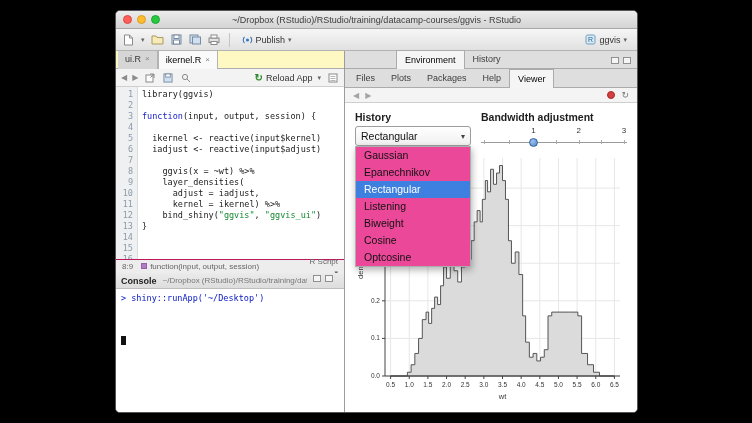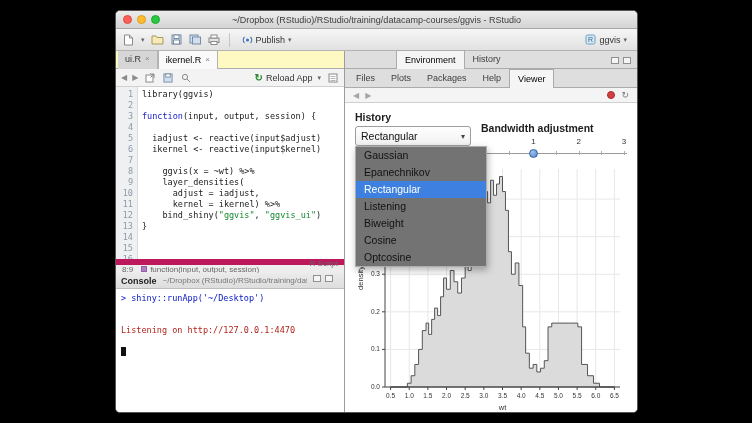--- a/index.html
+++ b/index.html
@@ -51,21 +51,21 @@
   .reload-ic { color:#2e8b2e; font-size:10px; font-weight:bold; }
   .code-area { flex:1; display:flex; background:#fff; overflow:hidden; }
   .gutter { width:22px; flex:0 0 22px; background:#eef0f2; border-right:1px solid #dcdcdc;
             text-align:right; padding:2px 4px 0 0; color:#8d9aa8; }
   .gutter .ln, .code-line { font-family:"DejaVu Sans Mono", monospace; font-size:8.5px; line-height:11px; height:11px; }
   .code-lines { flex:1; padding:2px 0 0 4px; }
   .code-line { white-space:pre; color:#000; }
   .tok-kw { color:#1b23c8; }
   .tok-str { color:#118a2f; }
   .tok-pl { color:#1a1a1a; }
-  .ed-status { height:14px; flex:0 0 14px; background:#ededed; border-top:6px solid #be185d;
+  .ed-status { height:14px; flex:0 0 14px; background:#ededed; border-top:1px solid #be185d;
                display:flex; align-items:center; gap:8px; padding:0 6px; font-size:8px; color:#666; }
   .scope-ic { width:6px; height:6px; background:#b07cc6; border:1px solid #9361a8; display:inline-block; margin-right:3px; }
   .ed-status .right { margin-left:auto; display:flex; align-items:flex-end; gap:3px;flex-direction:column; }
 
   
   .console-pane { flex:1; display:flex; flex-direction:column; min-height:0; }
   .console-header { height:16px; flex:0 0 16px; background:linear-gradient(#ebebeb,#dddddd);
                     border-bottom:1px solid #bdbdbd; display:flex; align-items:center;
                     gap:6px; padding:0 5px; }
   .console-tab { font-size:9px; font-weight:bold; color:#222; }
@@ -98,30 +98,30 @@
 
   
   .viewer-content { flex:1; background:#fff; position:relative; padding:8px 10px; overflow:hidden; }
   .controls { display:flex; align-items:flex-start; }
   .ctl-label { font-size:10.5px; font-weight:bold; color:#1c1c1c; margin-bottom:3px; }
   .kernel-group { width:118px; }
   .select { width:116px; height:20px; border:1px solid #9d9d9d; border-radius:3px;
             background:linear-gradient(#ffffff,#f0f0f0); display:flex; align-items:center;
             padding:0 5px; font-size:10.5px; color:#111; }
   .select .caret { margin-left:auto; font-size:8px; color:#444; }
-  .bw-group { margin-left:auto; width:146px;margin-top:11px; }
+  .bw-group { margin-left:auto; width:146px; }
   .slider { position:relative; width:146px; height:22px; }
   .sl-num { position:absolute; top:0; transform:translateX(-50%); font-size:8px; color:#333; }
   .slider-track { position:absolute; left:0; right:0; bottom:5px; height:1px; background:#9a9a9a; }
   .sl-tick { position:absolute; bottom:4px; width:1px; height:4px; background:#ababab; }
   .slider-handle { position:absolute; bottom:1px; width:9px; height:9px; border-radius:50%;
                    background:radial-gradient(circle at 35% 30%, #9ec2ef, #4e86cc);
                    border:1px solid #33639c; }
   .plot { display:block; margin-top:4px; }
-  .dropdown { position:absolute; left:10px; top:43px; width:132px; background:#737373;
+  .dropdown { position:absolute; left:10px; top:43px; width:116px; background:#ec4899;
               border:1px solid #adadad; box-shadow:1px 3px 7px rgba(0,0,0,0.3); z-index:20; }
   .dd-item { font-size:10.5px; color:#111; padding:2px 8px; line-height:13px; }
   .dd-item.selected { background:#3d80df; color:#fff; }
 </style>
 </head>
 <body>
 
 <div class="window">
 
   <div class="titlebar">
@@ -254,22 +254,22 @@
               <div class="ln">13</div>
               <div class="ln">14</div>
               <div class="ln">15</div>
               <div class="ln">16</div>
             </div>
           <div class="code-lines">
               <div class="code-line"><span class="tok-pl">library(ggvis)</span></div>
               <div class="code-line">&nbsp;</div>
               <div class="code-line"><span class="tok-kw">function</span><span class="tok-pl">(input, output, session) {</span></div>
               <div class="code-line">&nbsp;</div>
+              <div class="code-line"><span class="tok-pl">  ikernel &lt;- reactive(input$kernel)</span></div>
               <div class="code-line"><span class="tok-pl">  iadjust &lt;- reactive(input$adjust)</span></div>
-              <div class="code-line"><span class="tok-pl">  ikernel &lt;- reactive(input$kernel)</span></div>
               <div class="code-line">&nbsp;</div>
               <div class="code-line"><span class="tok-pl">    ggvis(x = ~wt) %&gt;%</span></div>
               <div class="code-line"><span class="tok-pl">    layer_densities(</span></div>
               <div class="code-line"><span class="tok-pl">      adjust = iadjust,</span></div>
               <div class="code-line"><span class="tok-pl">      kernel = ikernel) %&gt;%</span></div>
               <div class="code-line"><span class="tok-pl">    bind_shiny(</span><span class="tok-str">"ggvis"</span><span class="tok-pl">, </span><span class="tok-str">"ggvis_ui"</span><span class="tok-pl">)</span></div>
               <div class="code-line"><span class="tok-pl">}</span></div>
               <div class="code-line">&nbsp;</div>
               <div class="code-line">&nbsp;</div>
             </div>
@@ -291,21 +291,20 @@
           <span class="console-path">~/Dropbox (RStudio)/RStudio/training/datacam</span>
           <span class="bar-icons">
             <span class="win-ic"></span>
             <span class="win-ic"></span>
           </span>
         </div>
         <div class="console-body">
             <div class="c-line cmd">&gt; shiny::runApp('~/Desktop')</div>
             <div class="c-line pl">&nbsp;</div>
             <div class="c-line pl">&nbsp;</div>
-            <div class="c-line msg">Listening on http://127.0.0.1:4470</div>
             <div class="c-line pl">&nbsp;</div>
             <div class="cursor"></div>
           </div>
       </div>
     </div>
 
     <div class="right-col">
 
       <div class="pane-bar env-bar">
         <span id="env-tabs" style="display: flex; align-items: flex-start; padding-left: 48px;">

